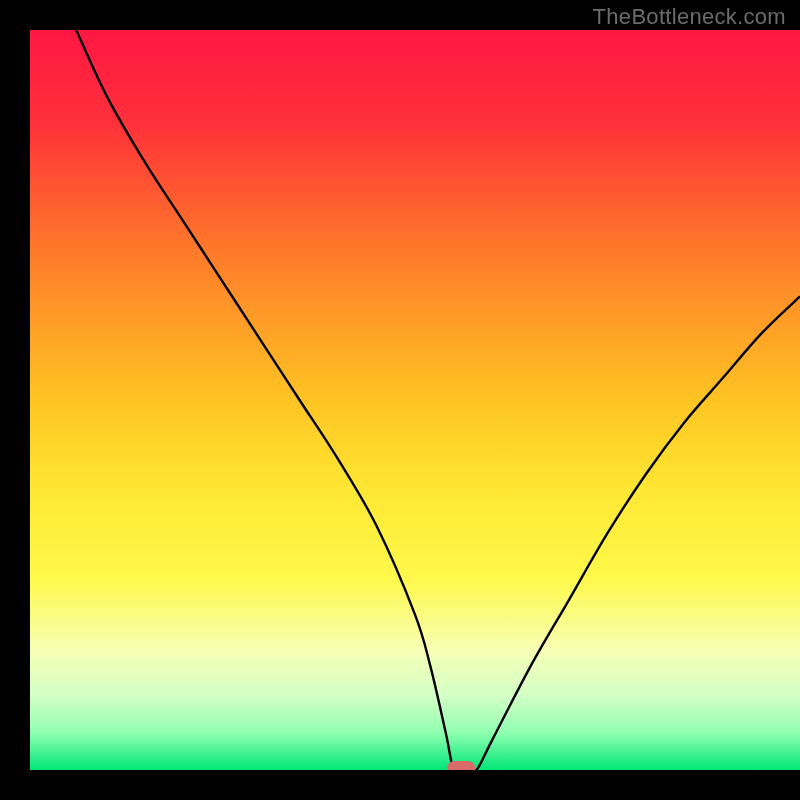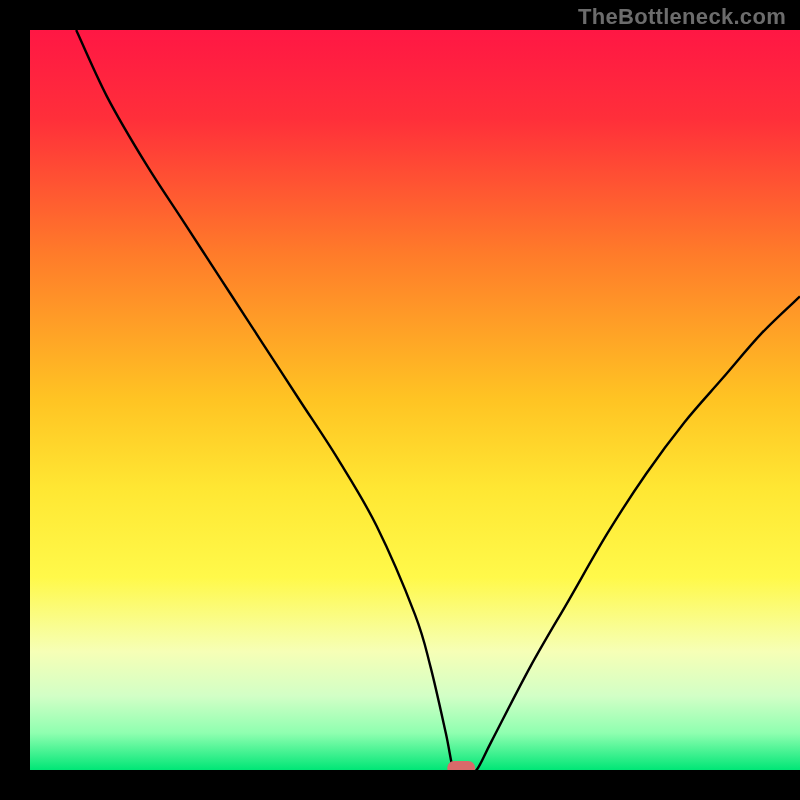--- a/index.html
+++ b/index.html
@@ -16,21 +16,21 @@
     width: 800px;
     height: 800px;
     background: #000;
   }
   .watermark {
     position: absolute;
     top: 4px;
     right: 14px;
     color: #6c6c6c;
     font-size: 22px;
-    font-weight: 700;
+    font-weight: 400;
     z-index: 10;
     letter-spacing: 0.3px;
   }
   svg.plot {
     position: absolute;
     left: 0;
     top: 0;
     width: 800px;
     height: 800px;
   }

